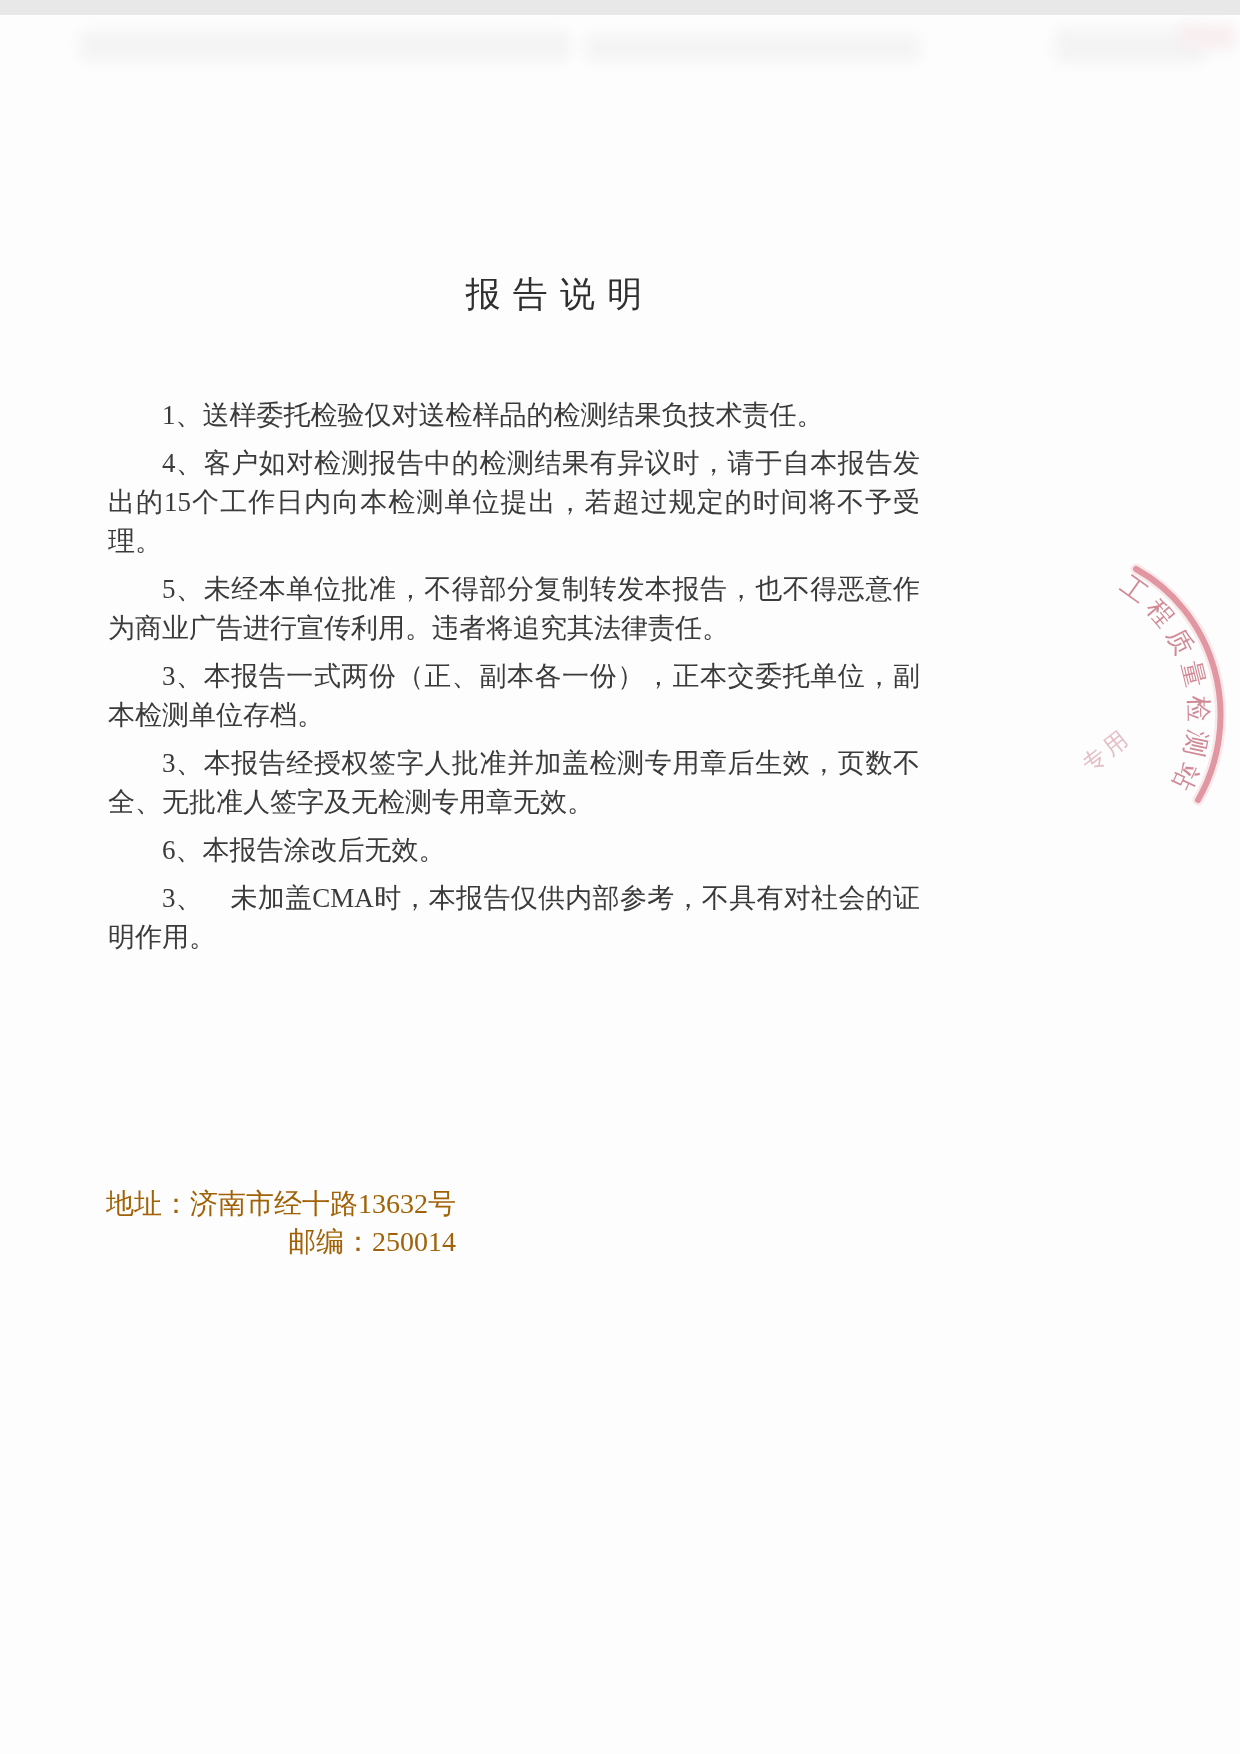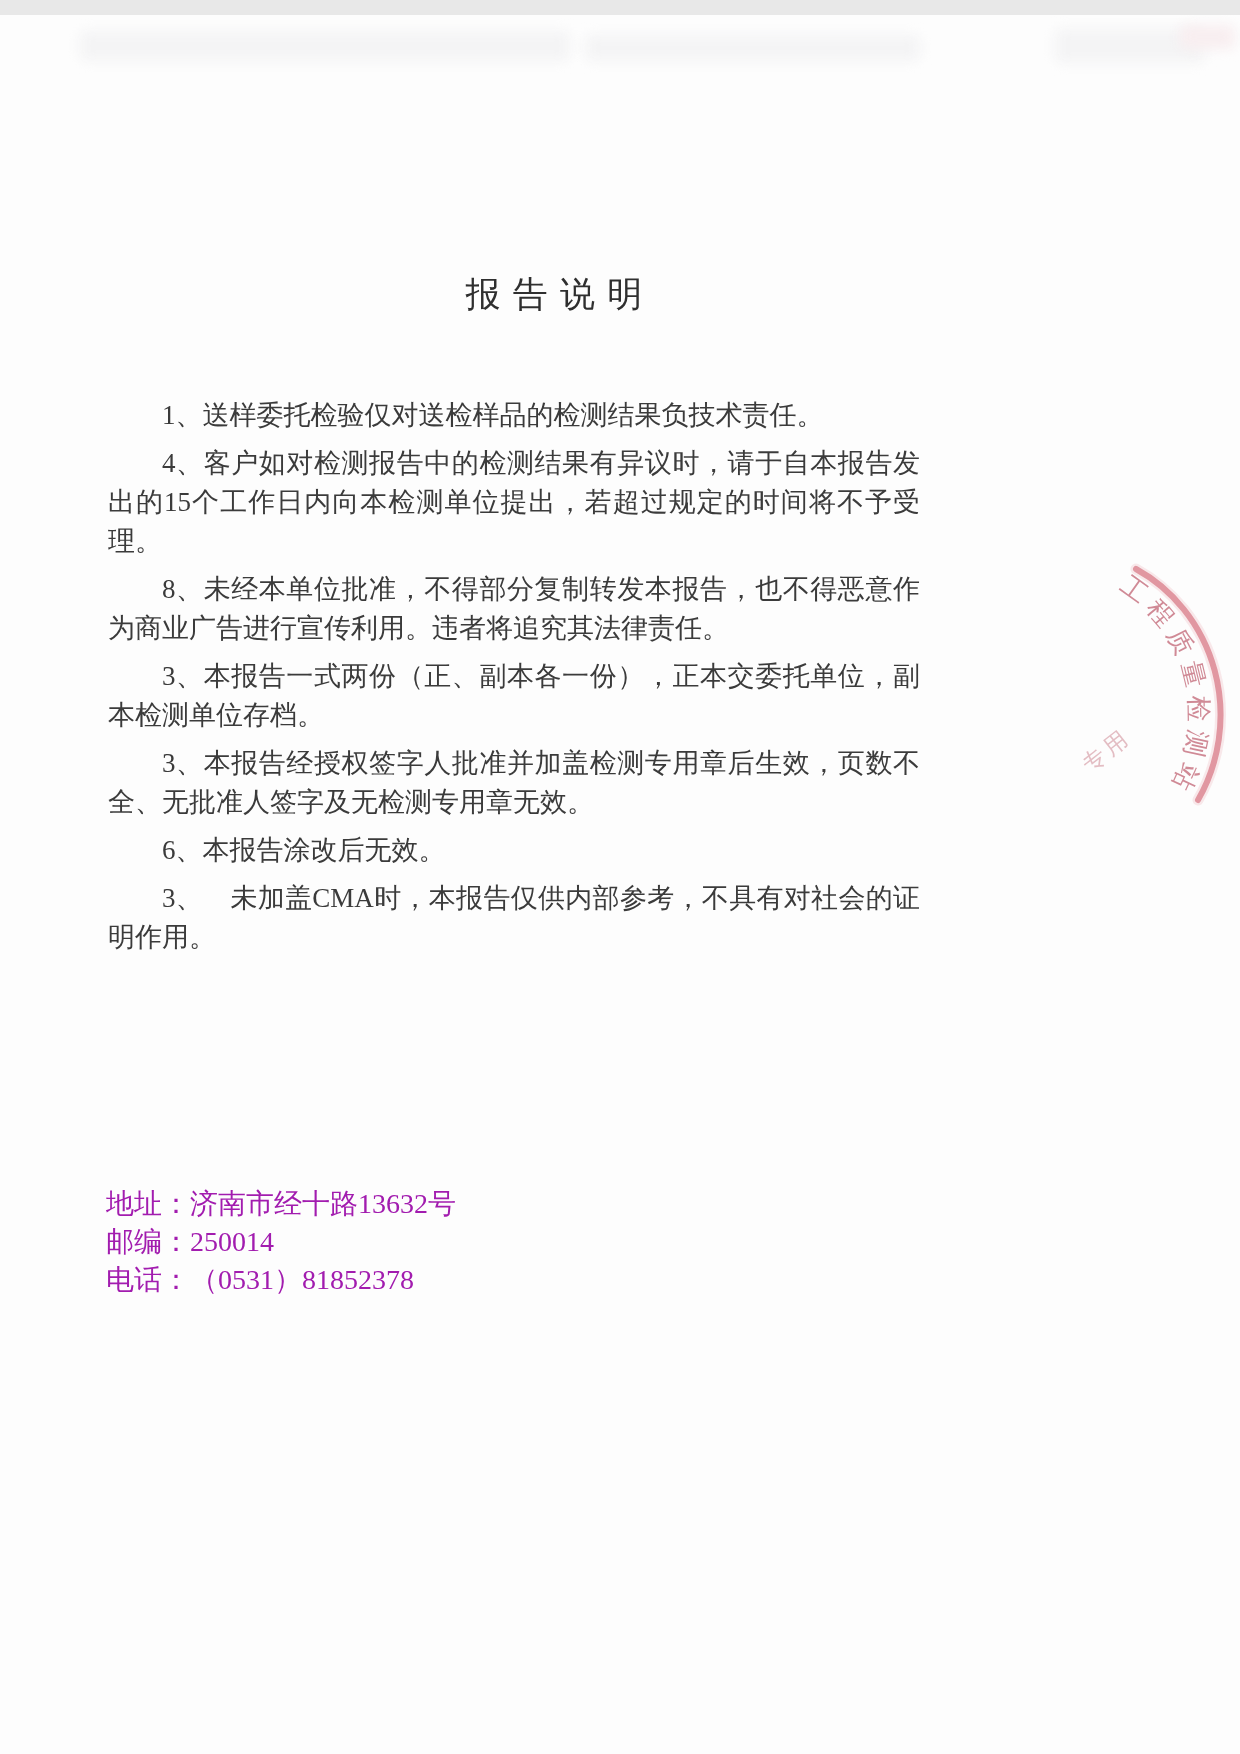--- a/index.html
+++ b/index.html
@@ -56,21 +56,22 @@
     margin: 0 0 9px 0;
     text-indent: 2em;
   }
 
   .footer {
     position: absolute;
     left: 106px;
     top: 1170px;
     font-size: 28px;
     line-height: 38px;
-    color: #a21caf;
+    color: #a16207;
+    text-align: right;
   }
   .footer p { margin: 0; }
 
   .stamp {
     position: absolute;
     right: 0;
     top: 530px;
     width: 228px;
     height: 275px;
     pointer-events: none;
@@ -84,31 +85,30 @@
   <div class="smudge smudge-1"></div>
   <div class="smudge smudge-2"></div>
   <div class="smudge smudge-3"></div>
   <div class="smudge smudge-4"></div>
 
   <h1 class="title">报告说明</h1>
 
   <div class="notes">
     <p>1、送样委托检验仅对送检样品的检测结果负技术责任。</p>
     <p>4、客户如对检测报告中的检测结果有异议时，请于自本报告发出的15个工作日内向本检测单位提出，若超过规定的时间将不予受理。</p>
-    <p>8、未经本单位批准，不得部分复制转发本报告，也不得恶意作为商业广告进行宣传利用。违者将追究其法律责任。</p>
+    <p>5、未经本单位批准，不得部分复制转发本报告，也不得恶意作为商业广告进行宣传利用。违者将追究其法律责任。</p>
     <p>3、本报告一式两份（正、副本各一份），正本交委托单位，副本检测单位存档。</p>
     <p>3、本报告经授权签字人批准并加盖检测专用章后生效，页数不全、无批准人签字及无检测专用章无效。</p>
     <p>6、本报告涂改后无效。</p>
     <p>3、　未加盖CMA时，本报告仅供内部参考，不具有对社会的证明作用。</p>
   </div>
 
   <div class="footer">
     <p><span>地址：</span><span>济南市经十路13632号</span></p>
     <p><span>邮编：</span><span>250014</span></p>
-    <p><span>电话：</span><span>（0531）81852378</span></p>
   </div>
 
   <svg class="stamp" viewBox="0 0 228 275" xmlns="http://www.w3.org/2000/svg">
 
     <path d="M 124,24 A 158 165 0 0 1 186,255" fill="none" stroke="#d0606f" stroke-width="6" stroke-linecap="round" opacity="0.72"></path>
     <path d="M 124,24 A 158 165 0 0 1 186,255" fill="none" stroke="#eeb4bb" stroke-width="11" stroke-linecap="round" opacity="0.28"></path>
 
     <defs>
       <path id="stamp-text-path" d="M 106,45 A 132 140 0 0 1 160,240"></path>
     </defs>

